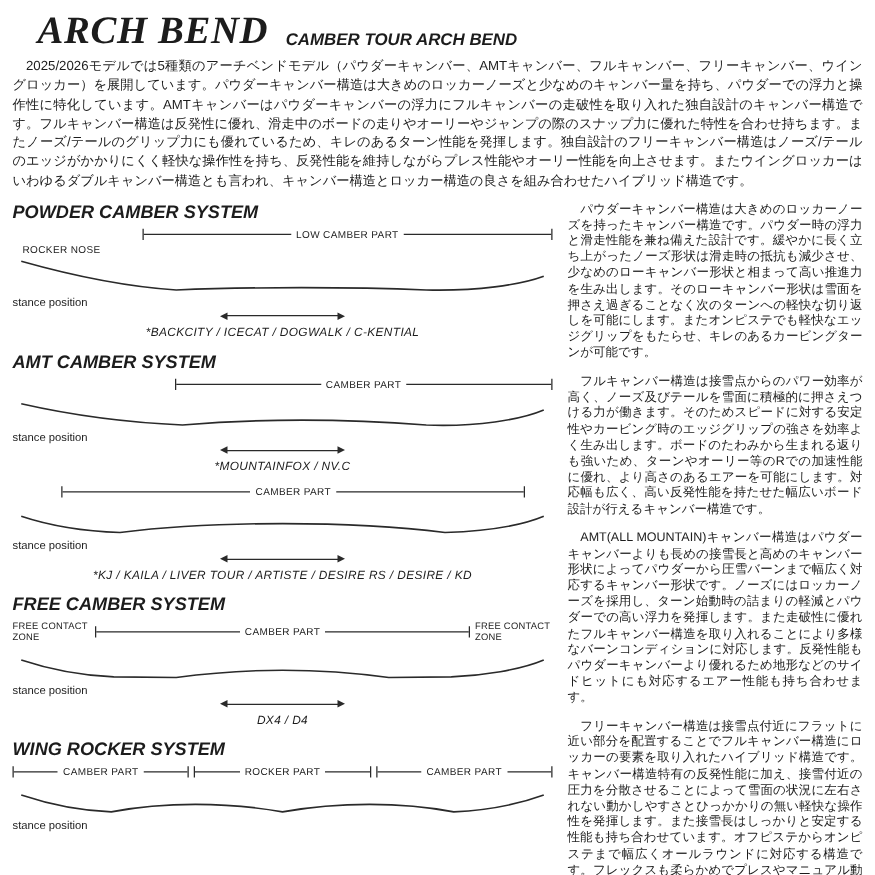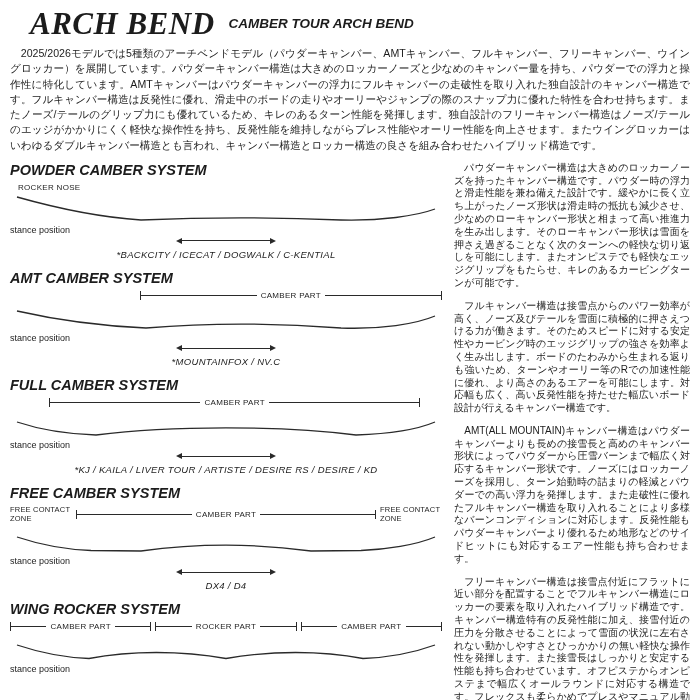--- a/index.html
+++ b/index.html
@@ -1,19 +1,19 @@
 <!DOCTYPE html>
 <html><head>
 <meta charset="utf-8">
 <style>
   html,body { margin:0; padding:0; background:#ffffff; }
   body { font-family:"Liberation Sans","DejaVu Sans",sans-serif; color:#1c1c1c; }
   #page { width:700px; height:700px; box-sizing:border-box; padding:8px 10px 4px; overflow:hidden; background:#fff; }
 
-  .hdr { display:flex; align-items:center; gap:14px; padding-left:20px; }
+  .hdr { display:flex; align-items:flex-end; gap:14px; padding-left:20px; }
   .hdr .title { font-family:"Liberation Serif","DejaVu Serif",serif; font-style:italic; font-weight:bold; font-size:31px; letter-spacing:.5px; line-height:1; }
   .hdr .subtitle { font-style:italic; font-weight:bold; font-size:13.5px; }
 
   .intro { font-size:10.6px; line-height:1.44; text-align:justify; margin-top:7px; }
 
   .cols { display:flex; gap:12px; margin-top:9px; }
   .left { width:432px; flex:none; }
   .right { flex:1; font-size:10px; line-height:1.28; text-align:justify; }
   .right p { margin:0 0 10px; }
 
@@ -55,20 +55,27 @@
   </div>
 
   <div class="intro">　2025/2026モデルでは5種類のアーチベンドモデル（パウダーキャンバー、AMTキャンバー、フルキャンバー、フリーキャンバー、ウイングロッカー）を展開しています。パウダーキャンバー構造は大きめのロッカーノーズと少なめのキャンバー量を持ち、パウダーでの浮力と操作性に特化しています。AMTキャンバーはパウダーキャンバーの浮力にフルキャンバーの走破性を取り入れた独自設計のキャンバー構造です。フルキャンバー構造は反発性に優れ、滑走中のボードの走りやオーリーやジャンプの際のスナップ力に優れた特性を合わせ持ちます。またノーズ/テールのグリップ力にも優れているため、キレのあるターン性能を発揮します。独自設計のフリーキャンバー構造はノーズ/テールのエッジがかかりにくく軽快な操作性を持ち、反発性能を維持しながらプレス性能やオーリー性能を向上させます。またウイングロッカーはいわゆるダブルキャンバー構造とも言われ、キャンバー構造とロッカー構造の良さを組み合わせたハイブリッド構造です。</div>
 
   <div class="cols">
 
     <div class="left">
 
       <div class="system">
         <div class="sys-title">POWDER CAMBER SYSTEM</div>
+        <div class="bracket" style="margin-left:24%">
+          <span class="bar"></span>
+            <span class="ln"></span>
+          <span class="txt">LOW CAMBER PART</span>
+          <span class="ln"></span>
+            <span class="bar"></span>
+        </div>
         <div class="nose-label">ROCKER NOSE</div>
         <svg class="board" viewBox="0 0 430 30">
           <path d="M6,3 C45,14 85,23 130,26 C190,23.5 270,23.5 330,26 C370,27 405,22 424,15" fill="none" stroke="#2a2a2a" stroke-width="1.3"></path>
         </svg>
         <div class="stance">stance position</div>
         <div class="arrow">
           <span class="head-l"></span>
           <span class="line"></span>
           <span class="head-r"></span>
         </div>
@@ -90,21 +97,20 @@
         <div class="stance">stance position</div>
         <div class="arrow">
           <span class="head-l"></span>
           <span class="line"></span>
           <span class="head-r"></span>
         </div>
         <div class="models">*MOUNTAINFOX / NV.C</div>
       </div>
 
       <div class="system">
-        <div class="sys-title">FULL CAMBER SYSTEM</div>
         <div class="bracket" style="margin:0 5% 0 9%">
           <span class="bar"></span>
             <span class="ln"></span>
           <span class="txt">CAMBER PART</span>
           <span class="ln"></span>
             <span class="bar"></span>
         </div>
         <svg class="board" viewBox="0 0 430 30">
           <path d="M6,13 C30,21 55,25 85,26 C160,16.5 270,16.5 345,26 C375,25 405,21 424,13" fill="none" stroke="#2a2a2a" stroke-width="1.3"></path>
         </svg>

